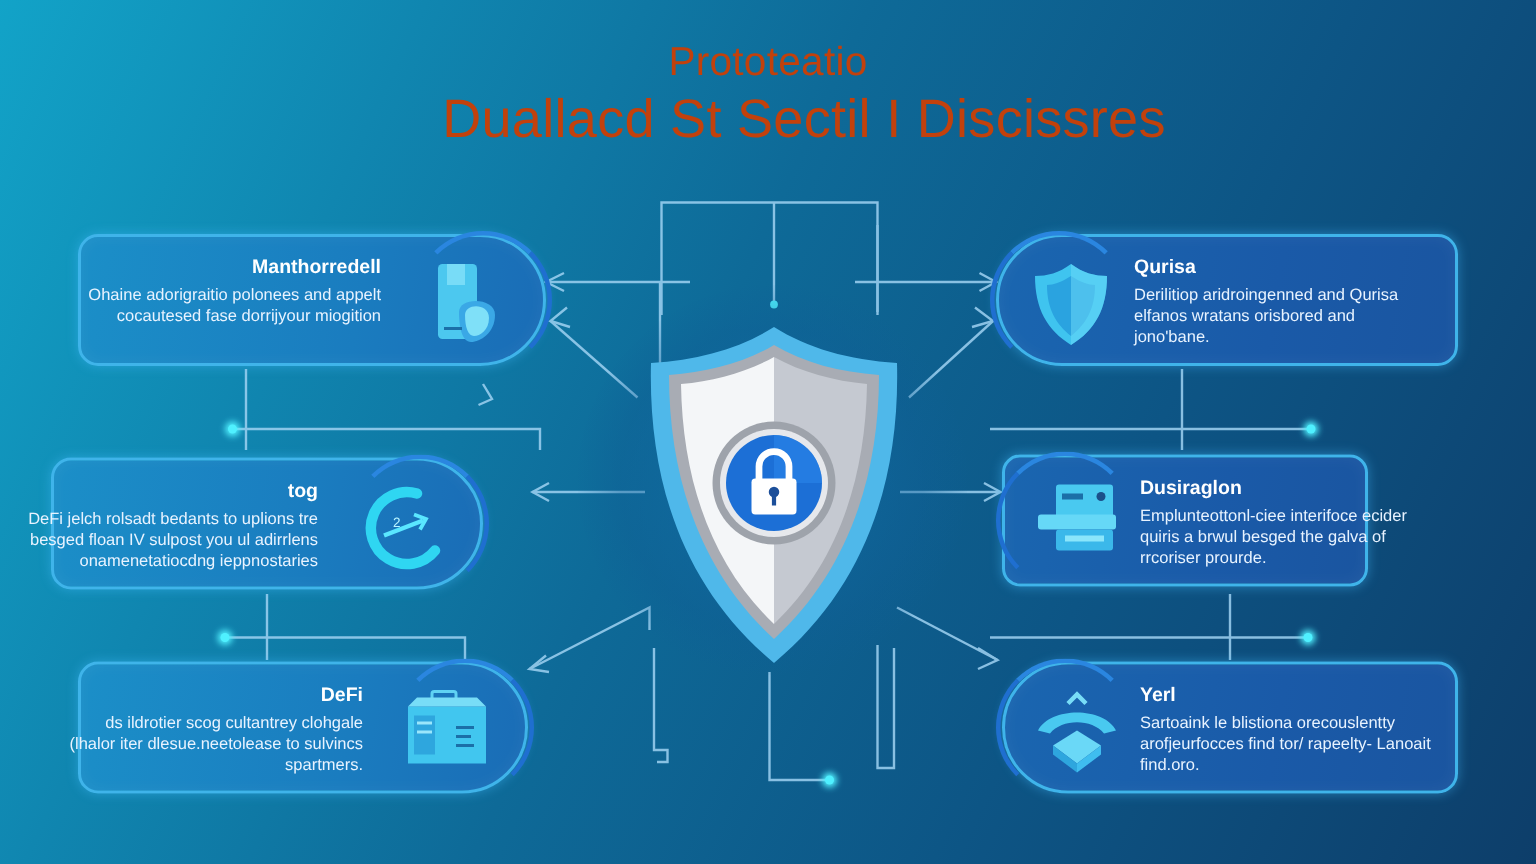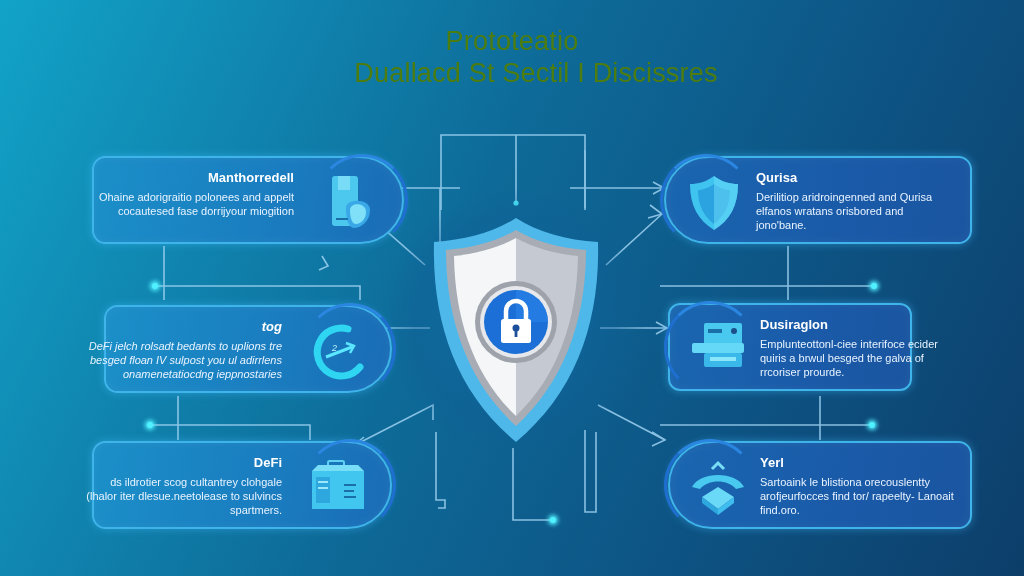--- a/index.html
+++ b/index.html
@@ -5,37 +5,36 @@
   * { box-sizing: border-box; margin: 0; padding: 0; }
   html, body { width: 1024px; height: 576px; overflow: hidden; }
   body {
     position: relative;
     font-family: "Liberation Sans", "DejaVu Sans", sans-serif;
     background: linear-gradient(115deg, #12a3c8 0%, #1086b0 22%, #0e6a98 45%, #0d5585 70%, #0d3e6a 100%);
     color: #fff;
   }
   .title {
     position: absolute; left: 0; right: 0; text-align: center;
-    font-weight: 500; color: #4d7c0f; letter-spacing: 0.2px;
+    font-weight: 500; color: #c2410c; letter-spacing: 0.2px;
   }
   .title-1 { top: 26px; font-size: 27px; }
-  .title-2 { top: 58px; font-size: 27px; padding-left: 48px; }
+  .title-2 { top: 58px; font-size: 36px; padding-left: 48px; }
 
   svg.wires { position: absolute; left: 0; top: 0; }
 
   .card {
     position: absolute;
     height: 88px;
     border: 2px solid #3fb4ea;
     box-shadow: 0 0 8px rgba(70, 190, 255, 0.45), inset 0 0 12px rgba(255,255,255,0.05);
   }
   .card.left {
     background: linear-gradient(100deg, #1b8fc8 0%, #1a7cbf 60%, #1a6cb6 100%);
     border-radius: 14px 46px 46px 14px;
-    margin-left: 40px;
   }
   .card.right {
     background: linear-gradient(100deg, #1a66b0 0%, #1a5aa8 60%, #1a55a0 100%);
     border-radius: 46px 14px 14px 46px;
   }
   .card .ring {
     position: absolute; top: -4px; width: 92px; height: 92px; border-radius: 50%;
     border: 3px solid #1f6fd0; pointer-events: none;
   }
   .card.left .ring { right: -6px; border-left-color: transparent; border-bottom-color: transparent; border-top-color: #2a86e0; }
@@ -152,21 +151,21 @@
   <div class="c-body">Ohaine adorigraitio polonees and appelt cocautesed fase dorrijyour miogition</div>
   <svg class="ico" viewBox="0 0 60 60">
     <rect x="12" y="4" width="26" height="50" rx="3" fill="#4cc8ef"></rect>
     <rect x="18" y="4" width="12" height="14" fill="#78dcf7"></rect>
     <path d="M26 36 C26 26 50 26 50 38 C50 50 40 56 34 56 C28 56 26 46 26 36 Z" fill="#3aa8e6"></path>
     <path d="M30 38 C30 30 46 30 46 40 C46 48 40 52 36 52 C32 52 30 46 30 38 Z" fill="#7fe0f8"></path>
     <rect x="16" y="46" width="12" height="2" fill="#1b6fa8"></rect>
   </svg>
 </div>
 
-<div class="card left" style="left:64px; top:305px; width:288px;font-style:italic;">
+<div class="card left" style="left:34px; top:305px; width:288px;">
   <div class="ring"></div>
   <div class="c-title">tog</div>
   <div class="c-body">DeFi jelch rolsadt bedants to uplions tre besged floan IV sulpost you ul adirrlens onamenetatiocdng ieppnostaries</div>
   <svg class="ico" viewBox="0 0 60 60">
     <path d="M40 8 A24 24 0 1 0 52 46" stroke="#2fd6f2" stroke-width="7" fill="none" stroke-linecap="round"></path>
     <path d="M18 36 L44 26" stroke="#5ae7ff" stroke-width="3" fill="none"></path>
     <path d="M38 22 L46 25 L42 32" stroke="#5ae7ff" stroke-width="2.5" fill="none"></path>
     <text x="24" y="30" font-size="9" fill="#b8f4ff" font-family="Liberation Sans, sans-serif">2</text>
   </svg>
 </div>

